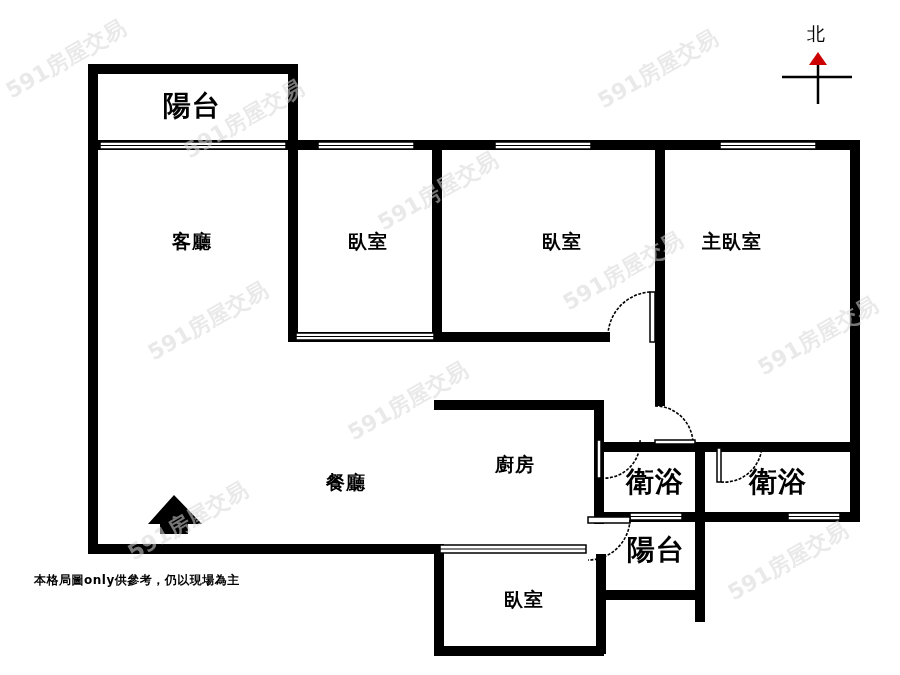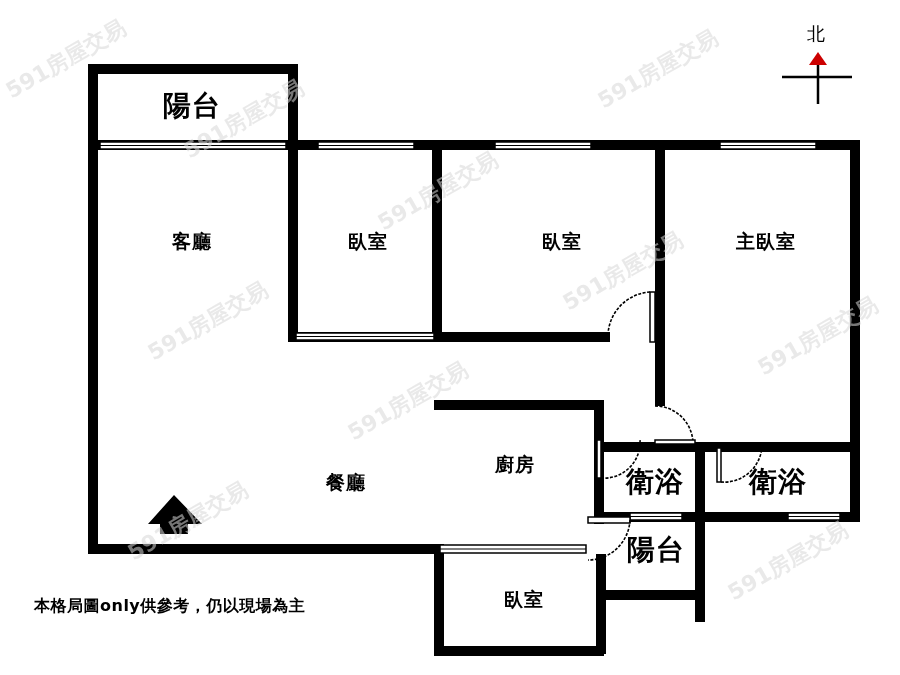--- a/index.html
+++ b/index.html
@@ -11,21 +11,21 @@
     .door-arc { fill: none; stroke: #000000; stroke-width: 1.6; stroke-dasharray: 3 1.5; }
     .door-leaf { fill: #ffffff; stroke: #000000; stroke-width: 1.5; }
     .room-label {
       position: absolute; font-weight: bold; color: #000000;
       font-family: "DejaVu Sans", sans-serif; white-space: nowrap;
       transform: translate(-50%, -50%); letter-spacing: 1px;
     }
     .room-label.lg { font-size: 19px; }
     .room-label.md { font-size: 28px; }
     .disclaimer {
-      position: absolute; left: 34px; top: 596px; font-size: 16px; font-weight: bold;
+      position: absolute; left: 34px; top: 572px; font-size: 12px; font-weight: bold;
       color: #000; font-family: "DejaVu Sans", sans-serif; letter-spacing: 0.5px;
     }
     .compass-label {
       position: absolute; left: 807px; top: 22px; font-size: 18px; color: #000;
       font-family: "DejaVu Sans", sans-serif;
     }
     .watermark {
       position: absolute; color: #d8d8d8; font-size: 22px; font-weight: bold;
       font-family: "DejaVu Sans", sans-serif; transform: rotate(-30deg);
       transform-origin: left center; opacity: 0.55; white-space: nowrap; pointer-events: none;
@@ -113,21 +113,21 @@
     <polygon fill="#cc0000" points="818,52 809,65 827,65"></polygon>
   </g>
 </svg>
 
 <div class="compass-label">北</div>
 
 <div class="room-label md" style="left:192px; top:106px;">陽台</div>
 <div class="room-label lg" style="left:192px; top:242px;">客廳</div>
 <div class="room-label lg" style="left:368px; top:242px;">臥室</div>
 <div class="room-label lg" style="left:562px; top:242px;">臥室</div>
-<div class="room-label lg" style="left:766px; top:242px;">主臥室</div>
+<div class="room-label lg" style="left:732px; top:242px;">主臥室</div>
 <div class="room-label lg" style="left:346px; top:483px;">餐廳</div>
 <div class="room-label lg" style="left:515px; top:465px;">廚房</div>
 <div class="room-label md" style="left:655px; top:482px;">衛浴</div>
 <div class="room-label md" style="left:778px; top:482px;">衛浴</div>
 <div class="room-label md" style="left:656px; top:550px;">陽台</div>
 <div class="room-label lg" style="left:524px; top:600px;">臥室</div>
 
 <div class="disclaimer">本格局圖only供參考，仍以現場為主</div>
 
 <div class="watermark" style="left:8px; top:78px;">591房屋交易</div>

